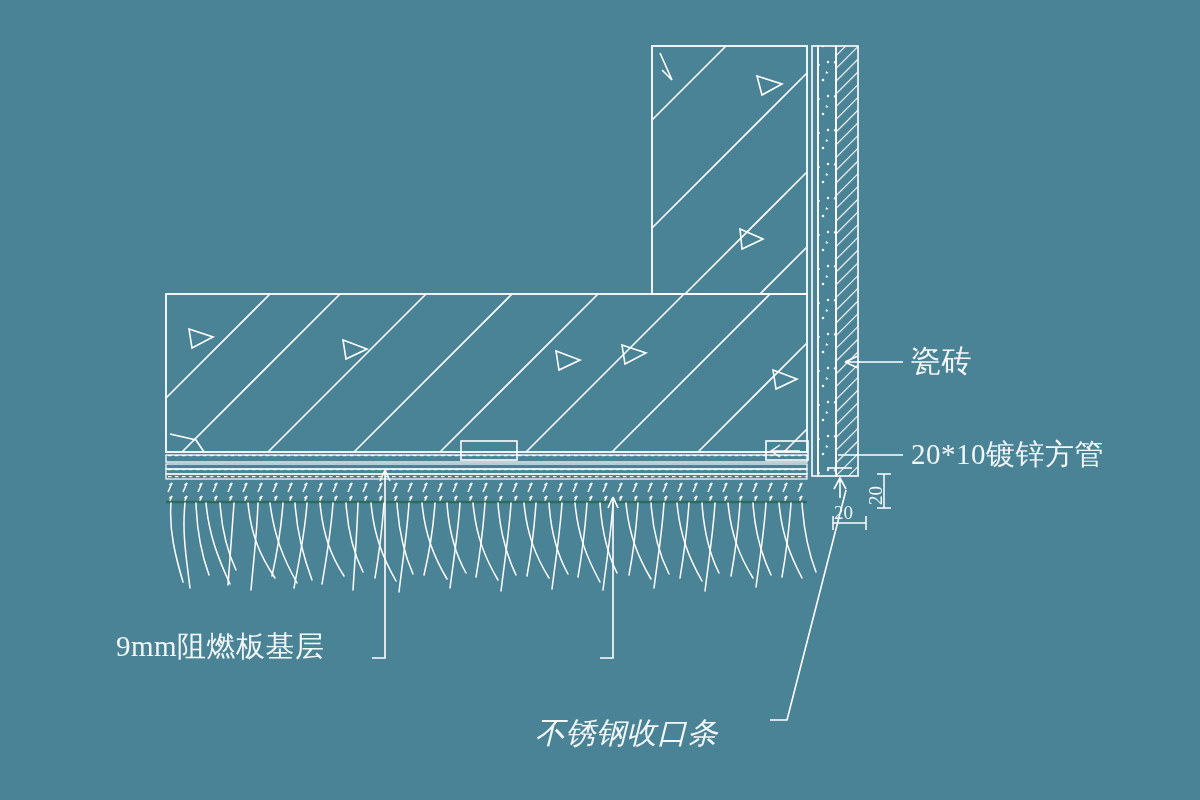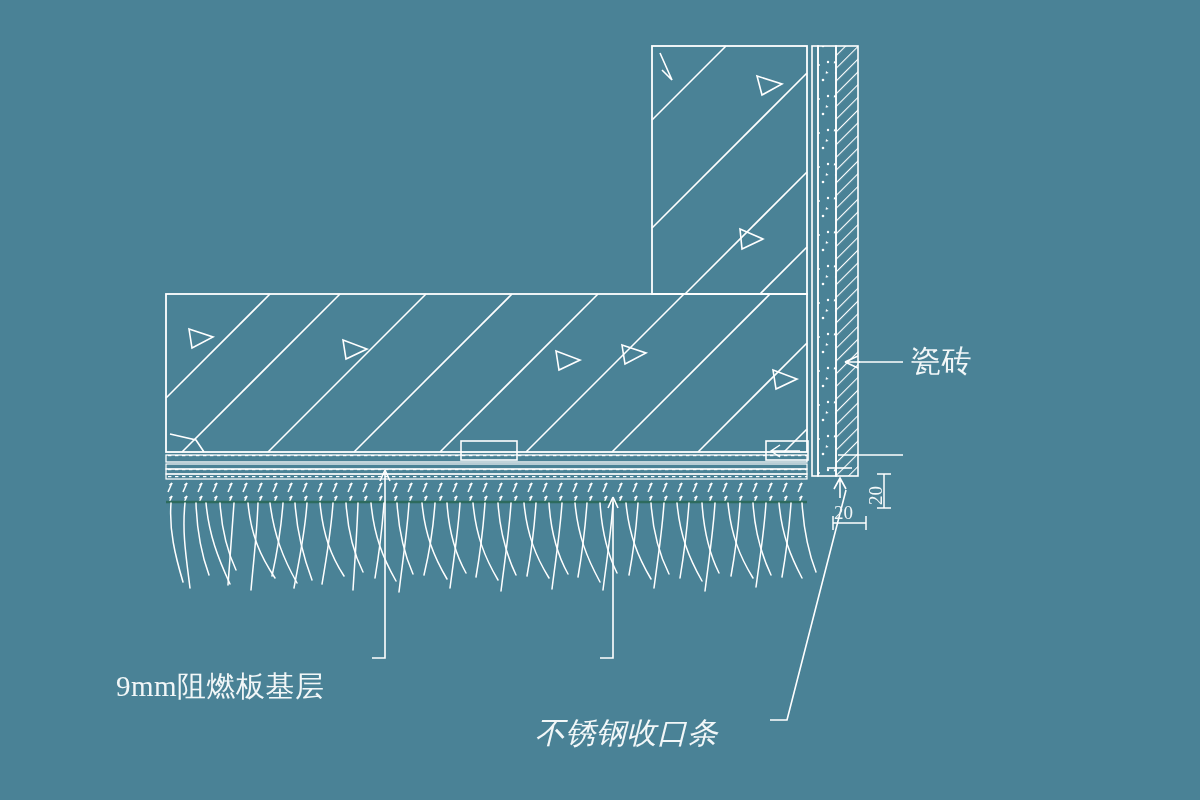--- a/index.html
+++ b/index.html
@@ -226,22 +226,23 @@
       <line x1="877" y1="508" x2="891" y2="508"></line>
 
       <line x1="833" y1="523" x2="866" y2="523"></line>
       <line x1="833" y1="516" x2="833" y2="530"></line>
       <line x1="866" y1="516" x2="866" y2="530"></line>
     </g>
   </svg>
 
   <div class="lbl lbl-cn" style="left:911px; top:346px;">瓷砖</div>
 
-
-  <div class="lbl lbl-mix" style="left:116px; top:672px;">9mm阻燃板基层</div>
+  <div class="lbl lbl-mix" style="left:911px; top:440px;">20*10镀锌方管</div>
+
+  <div class="lbl lbl-mix" style="left:116px; top:632px;">9mm阻燃板基层</div>
 
 
   <div class="lbl lbl-cn" style="left:535px; top:718px;font-style:italic;">不锈钢收口条</div>
 
   <div class="dim dim-vert" style="left:866px; top:505px;">20</div>
 
   <div class="dim" style="left:834px; top:503px;">20</div>
 
 </div>
 

